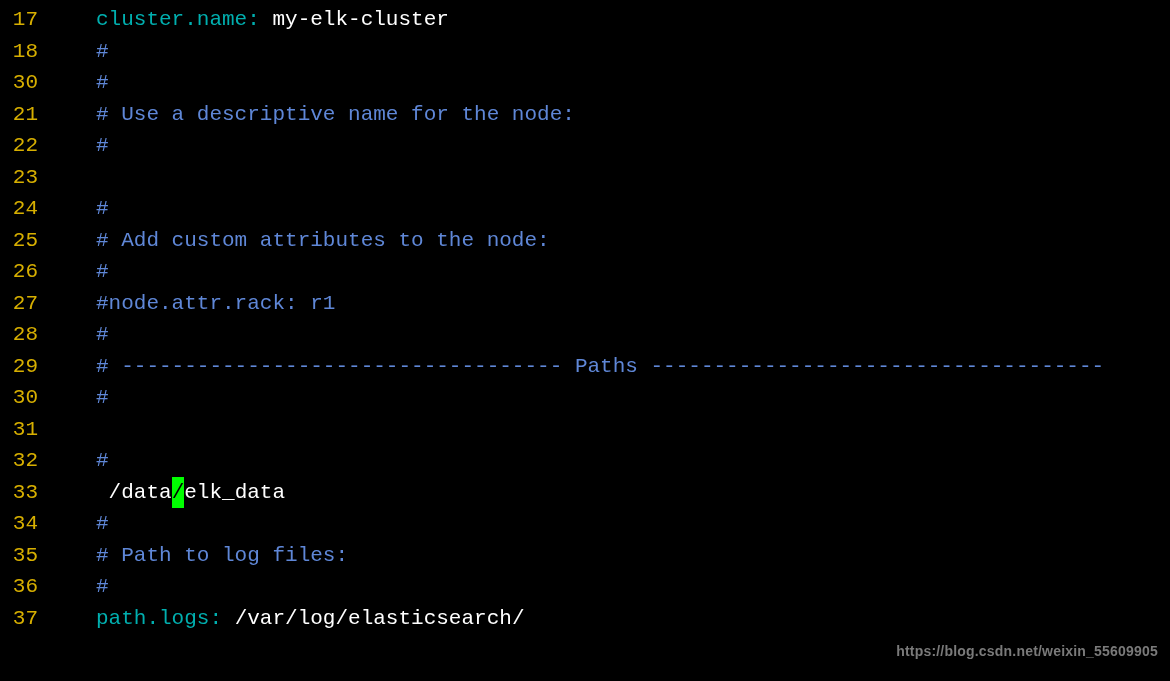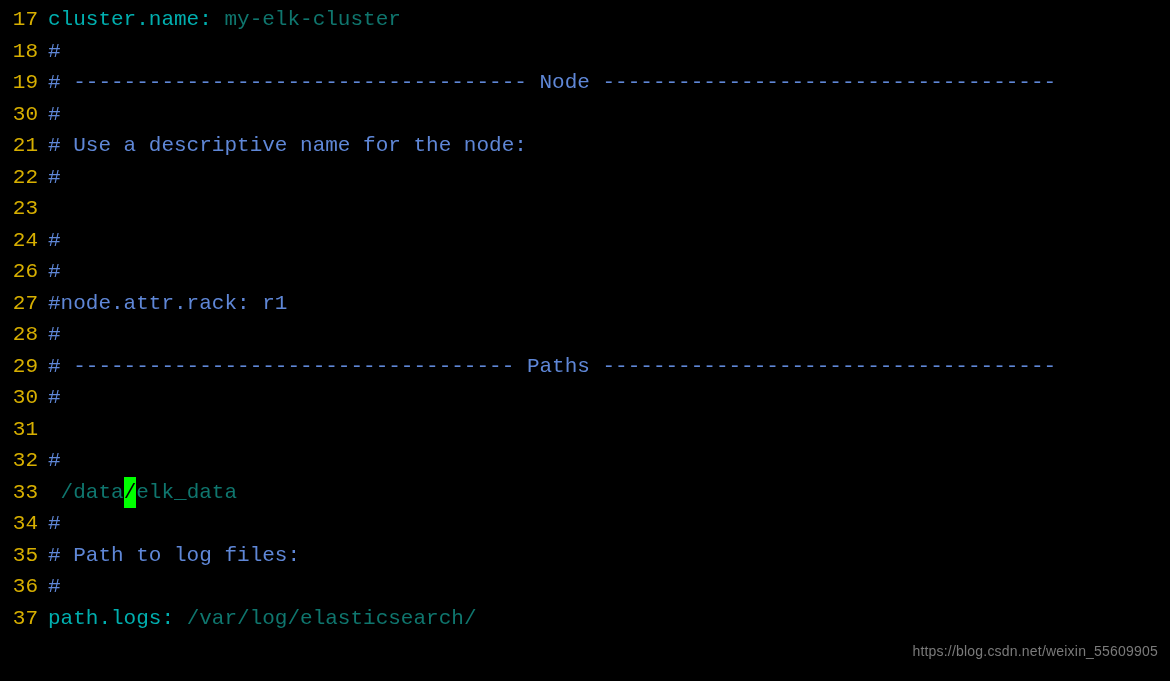--- a/index.html
+++ b/index.html
@@ -17,93 +17,95 @@
       overflow: hidden;
       position: relative;
       white-space: nowrap;
     }
     .editor {
       padding-top: 4px;
     }
     .line {
       display: flex;
       height: 31.5px;
+      gap: 48px;
     }
     .lineno {
       color: #d7af00;
       width: 38px;
       text-align: right;
       margin-right: 10px;
       flex-shrink: 0;
       user-select: none;
     }
     .content {
       display: flex;
       white-space: pre;
     }
     .keyword {
       color: #00afaf;
     }
     .value {
-      color: #0f766e;
+      color: #ffffff;
     }
     .comment {
       color: #5f87d7;
     }
     .cursor {
       background-color: #00ff00;
       color: #000000;
       display: inline-block;
       width: 0.6em;
       text-align: center;
     }
     .watermark {
       position: absolute;
       right: 12px;
       bottom: 14px;
       color: #7a7a7a;
       font-size: 14px;
       font-family: Arial, sans-serif;
       letter-spacing: 0.2px;
+      font-weight: bold;
     }
   </style>
 </head>
 <body>
 
 <div class="editor">
     <div class="line">
       <span class="lineno">17</span>
       <span class="content"><span class="keyword">cluster.name:</span><span class="value"> my-elk-cluster</span></span>
     </div>
     <div class="line">
       <span class="lineno">18</span>
       <span class="content"><span class="comment">#</span></span>
-    </div>
-    <div class="line">
-      <span class="lineno">19</span>
-      <span class="content"><span class="comment"># ------------------------------------ Node ------------------------------------</span></span>
     </div>
     <div class="line">
       <span class="lineno">30</span>
       <span class="content"><span class="comment">#</span></span>
     </div>
     <div class="line">
       <span class="lineno">21</span>
       <span class="content"><span class="comment"># Use a descriptive name for the node:</span></span>
     </div>
     <div class="line">
       <span class="lineno">22</span>
       <span class="content"><span class="comment">#</span></span>
     </div>
     <div class="line">
       <span class="lineno">23</span>
     </div>
     <div class="line">
       <span class="lineno">24</span>
       <span class="content"><span class="comment">#</span></span>
+    </div>
+    <div class="line">
+      <span class="lineno">25</span>
+      <span class="content"><span class="comment"># Add custom attributes to the node:</span></span>
     </div>
     <div class="line">
       <span class="lineno">26</span>
       <span class="content"><span class="comment">#</span></span>
     </div>
     <div class="line">
       <span class="lineno">27</span>
       <span class="content"><span class="comment">#node.attr.rack: r1</span></span>
     </div>
     <div class="line">

